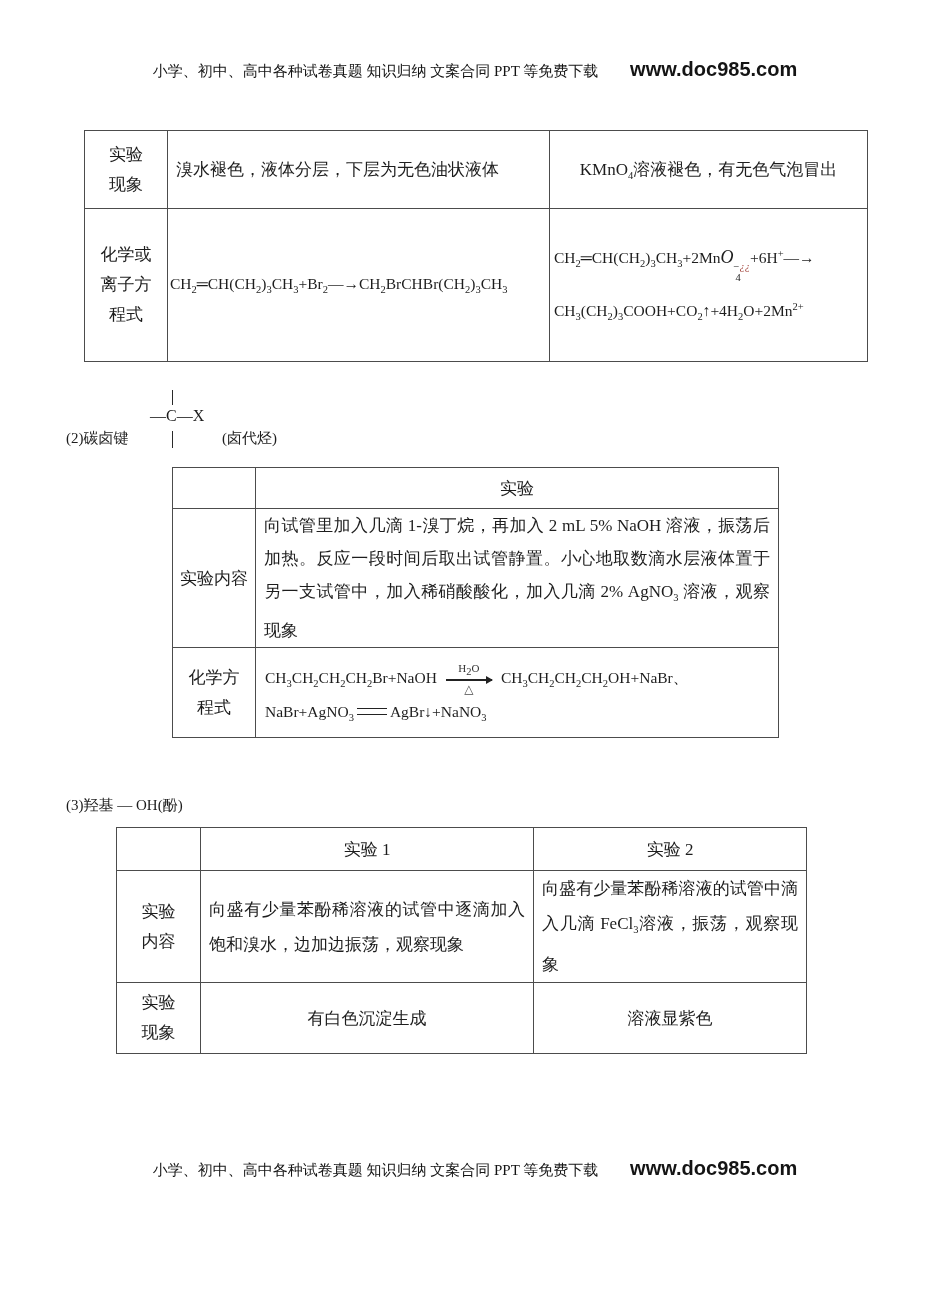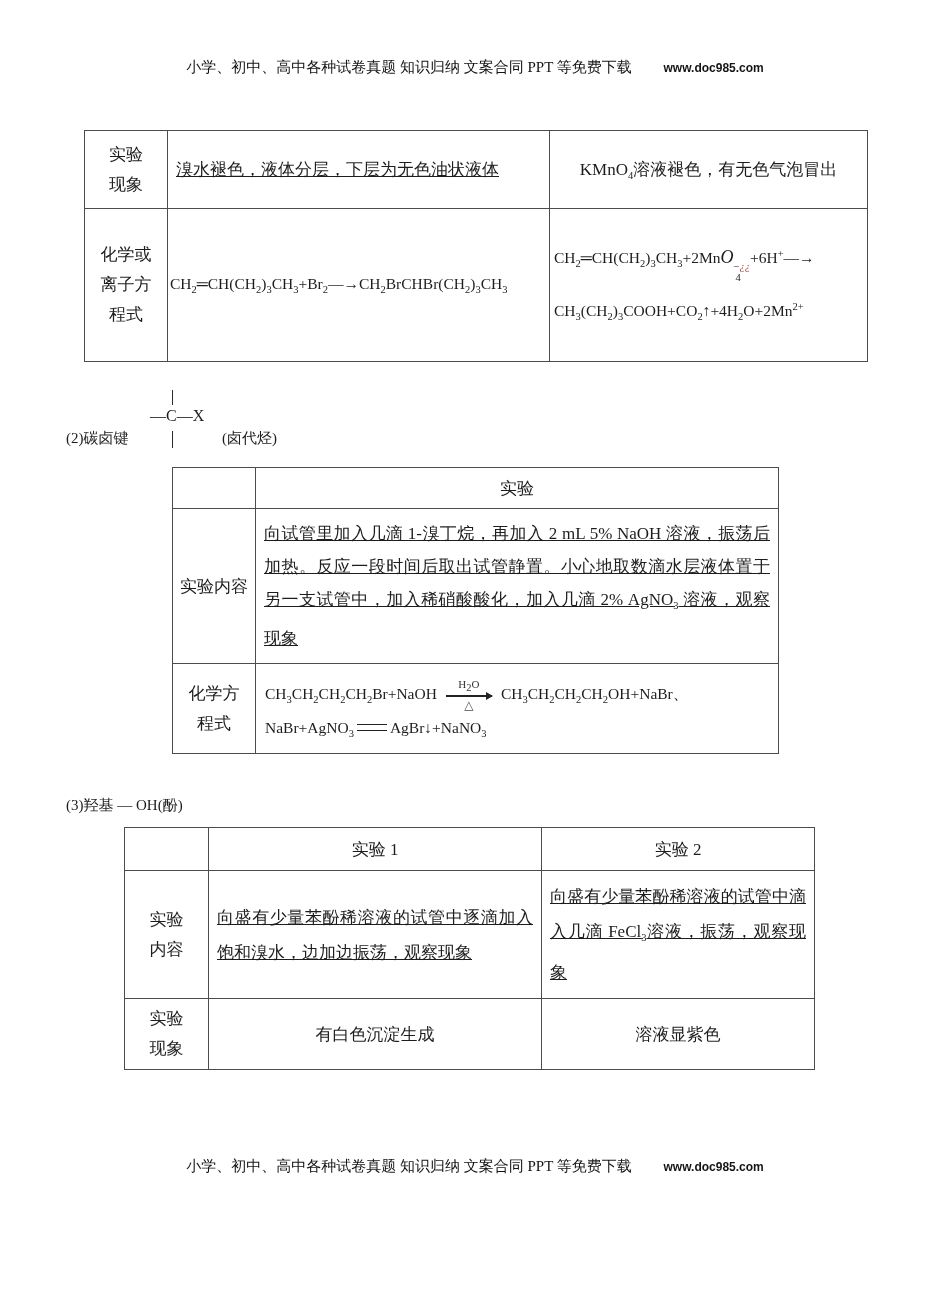--- a/index.html
+++ b/index.html
@@ -5,27 +5,27 @@
   html,body { margin:0; padding:0; background:#ffffff; }
   .page {
     position:relative; width:950px; height:1290px; background:#ffffff;
     font-family:"Liberation Serif","DejaVu Serif",serif; color:#1d1d1d;
     overflow:hidden;
   }
   
   .page-band { position:absolute; left:0; width:950px; text-align:center; font-size:15px; color:#141414; }
   .band-top { top:58px; }
   .band-bottom { top:1157px; }
-  .site-url { font-family:"Liberation Sans","DejaVu Sans",sans-serif; font-weight:700; margin-left:28px; font-size:12px; }
+  .site-url { font-family:"Liberation Sans","DejaVu Sans",sans-serif; font-weight:700; margin-left:28px; font-size:20px; }
   
   table { border-collapse:collapse; table-layout:fixed; }
   td { border:1px solid #4c4c4c; vertical-align:middle; overflow:hidden; }
   .label-cell { text-align:center; white-space:pre-line; font-size:17px; line-height:30px; padding:0 2px; }
   .center-cell { text-align:center; font-size:17px; }
-  .text-cell { text-align:left; font-size:17px; padding:8px 8px;text-decoration:underline; }
+  .text-cell { text-align:left; font-size:17px; padding:0 8px; }
   .eq { font-size:15.5px; white-space:nowrap; }
   sub { font-size:10.5px; }
   sup { font-size:10.5px; }
   
   .t1 { position:absolute; left:84px; top:130px; width:783px; }
   .t1 .r1 { height:78px; }
   .t1 .r2 { height:153px; }
   .t1 .eq-cell { padding:0 2px; }
   .eqlines { display:flex; flex-direction:column; justify-content:center; gap:18px; padding:0 2px; }
   .oi { font-style:italic; font-size:18px; }
@@ -51,21 +51,21 @@
   .rxn-line1 { display:flex; align-items:center; }
   .arrow-block { display:inline-flex; flex-direction:column; align-items:center; margin:0 9px; }
   .arrow-top { font-size:11px; line-height:1; margin-bottom:2px; color:#333; }
   .arrow-shaft { width:46px; height:1.5px; background:#222; position:relative; }
   .arrow-shaft::after { content:""; position:absolute; right:-1px; top:50%; transform:translateY(-50%);
     width:0; height:0; border-left:7px solid #222; border-top:4px solid transparent; border-bottom:4px solid transparent; }
   .arrow-bottom { font-size:12px; line-height:1; margin-top:2px; color:#4a4a4a; }
   .dbl { display:inline-block; width:30px; height:7px; border-top:1.5px solid #222; border-bottom:1.5px solid #222;
     vertical-align:2px; margin:0 3px; box-sizing:border-box; }
   
-  .t3 { position:absolute; left:124px; top:827px; width:690px; }
+  .t3 { position:absolute; left:116px; top:827px; width:690px; }
   .t3 .rh { height:43px; }
   .t3 .rc { height:102px; }
   .t3 .rp { height:71px; }
   .t3 .para { line-height:35px; text-align:justify; }
 </style>
 </head>
 <body>
 
 <div class="page">
 

